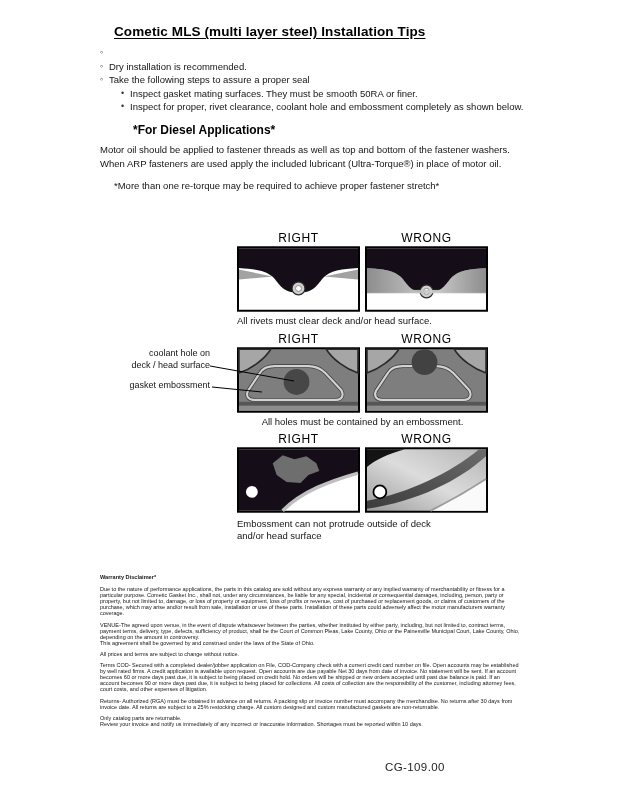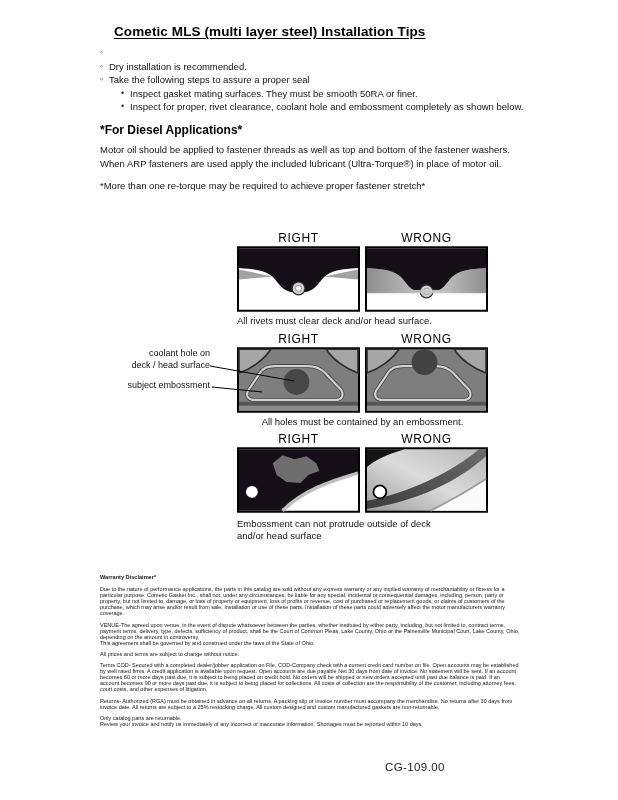--- a/index.html
+++ b/index.html
@@ -22,24 +22,24 @@
     font-size:13.5px; font-weight:bold; line-height:16px;
     text-decoration:underline; text-underline-offset:2px;
     margin:0 0 0 14px; letter-spacing:0.1px; color:#000;
   }
   .bullets { margin-top:6px; }
   .bullet-row { display:flex; }
   .bullet-row.sub { margin-left:21px; }
   .marker { width:9px; flex:0 0 9px; color:#333; }
   .marker.open { font-size:9px; }
   .marker.solid { font-size:9px; }
-  .diesel-heading { font-size:12px; font-weight:bold; margin-top:10px; color:#000; }
+  .diesel-heading { font-size:12px; font-weight:bold; margin-top:10px; color:#000;margin-left:33px; }
   .diesel-p { margin-top:6px; }
   .diesel-p2 { margin-top:9px; }
-  .retorque-note { margin-top:9px; }
+  .retorque-note { margin-top:9px;margin-left:14px; }
 
   
   .diagrams { position:absolute; left:237px; top:231px; width:251px; }
   .drow { margin-top:0; }
   .drow + .drow { margin-top:5px; }
   .dheaders { display:flex; font-size:12px; line-height:14px; letter-spacing:0.6px; color:#000; }
   .dheaders span { width:123px; text-align:center; }
   .dheaders span + span { margin-left:5px; }
   .dboxes { display:flex; margin-top:1px; }
   .dboxes svg { width:123px; height:66px; display:block; }
@@ -209,21 +209,21 @@
           <circle cx="15" cy="45" r="6.5" fill="#ffffff" stroke="#000" stroke-width="1.8"></circle>
         </svg>
       </div>
       <div class="dcaption row3">Embossment can not protrude outside of deck
 and/or head surface</div>
     </div>
   </div>
 
   <div class="label-coolant">coolant hole on
 deck / head surface</div>
-  <div class="label-embossment">subject embossment</div>
+  <div class="label-embossment">gasket embossment</div>
   <svg class="leader-svg" viewBox="0 0 100 45">
     <line x1="5" y1="11" x2="89" y2="26" stroke="#000" stroke-width="1"></line>
     <line x1="7" y1="32" x2="57" y2="37" stroke="#000" stroke-width="1"></line>
   </svg>
 
   <div class="disclaimer">
     <h4>Warranty Disclaimer*</h4>
     <p>Due to the nature of performance applications, the parts in this catalog are sold without any express warranty or any implied warranty of merchantability or fitness for a particular purpose.  Cometic Gasket Inc., shall not, under any circumstances, be liable for any special, incidental or consequential damages, including, person, party or property, but not limited to, damage, or loss of property or equipment, loss of profits or revenue, cost of purchased or replacement goods, or claims of customers of the purchase, which may arise and/or result from sale, installation or use of these parts.  Installation of these parts could adversely affect the motor manufacturers warranty coverage.</p>
     <p>VENUE-The agreed upon venue, in the event of dispute whatsoever between the parties, whether instituted by either party, including, but not limited to, contract terms, payment terms, delivery, type, defects, sufficiency of product, shall be the Court of Common Pleas, Lake County, Ohio or the Painesville Municipal Court, Lake County, Ohio, depending on the amount in controversy.
 This agreement shall be governed by and construed under the laws of the State of Ohio.</p>

